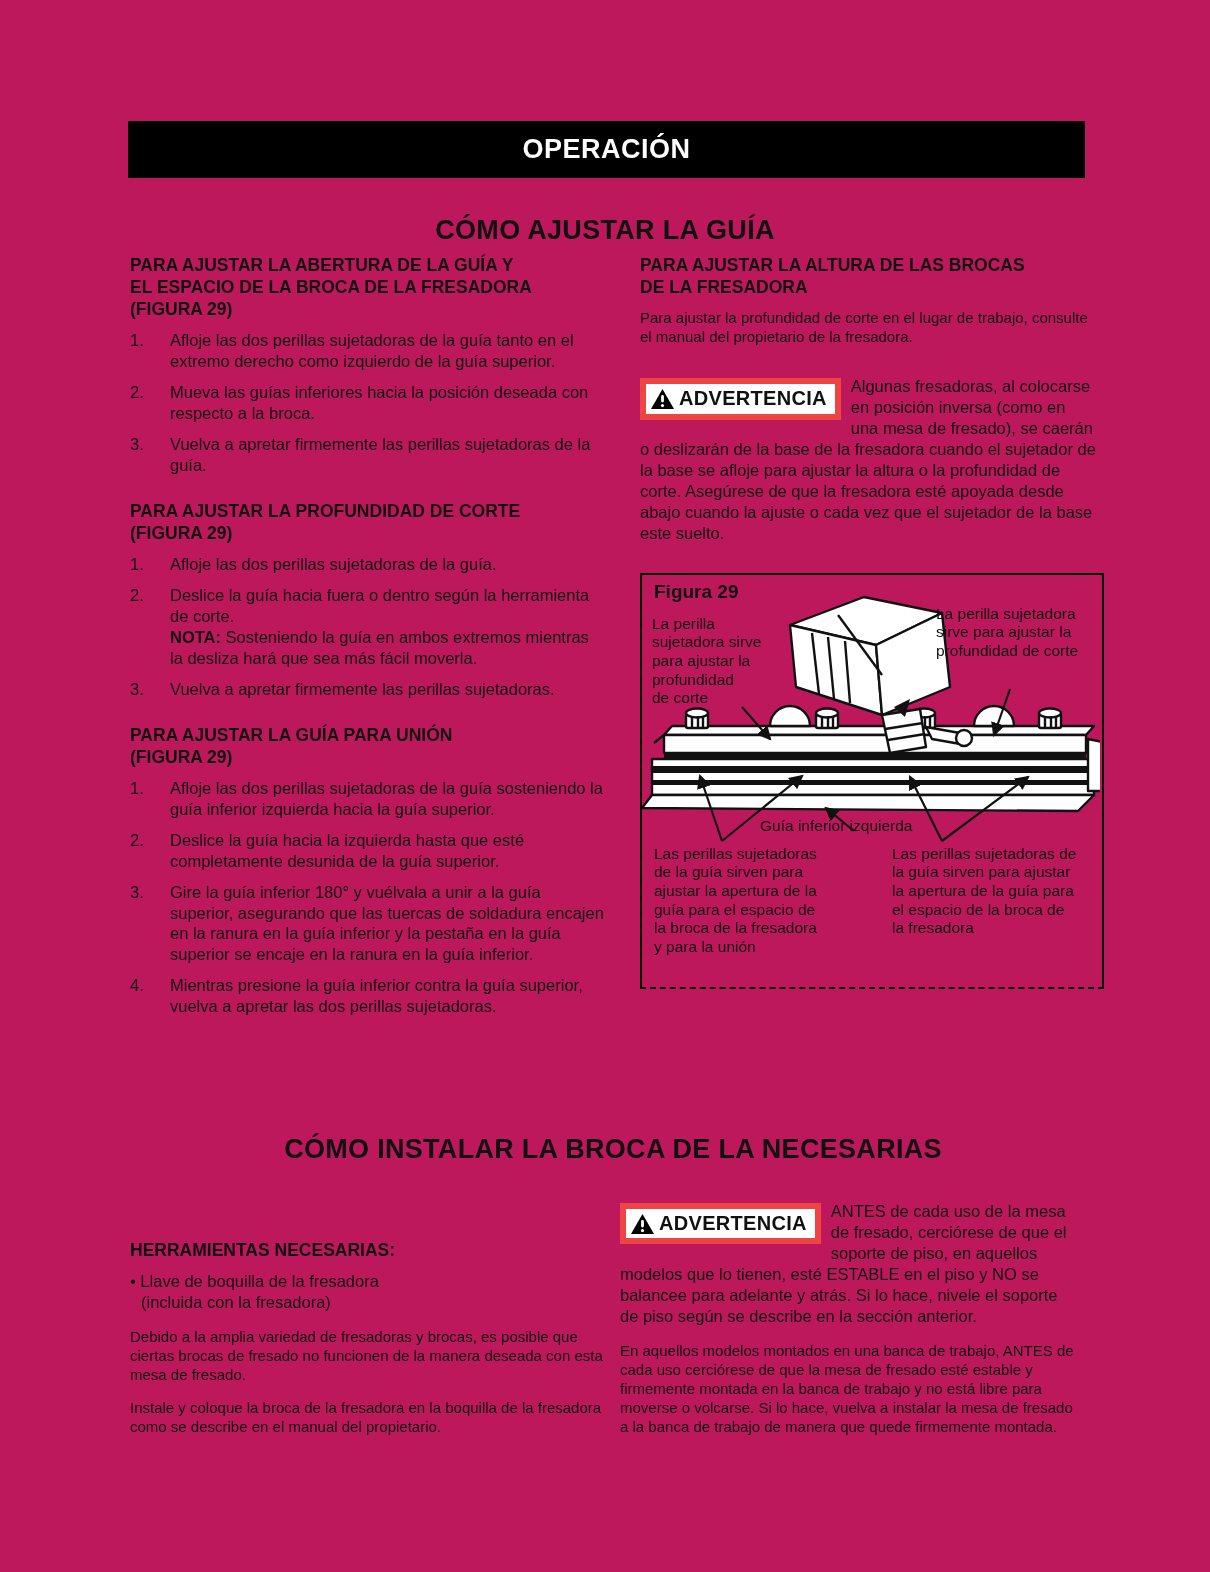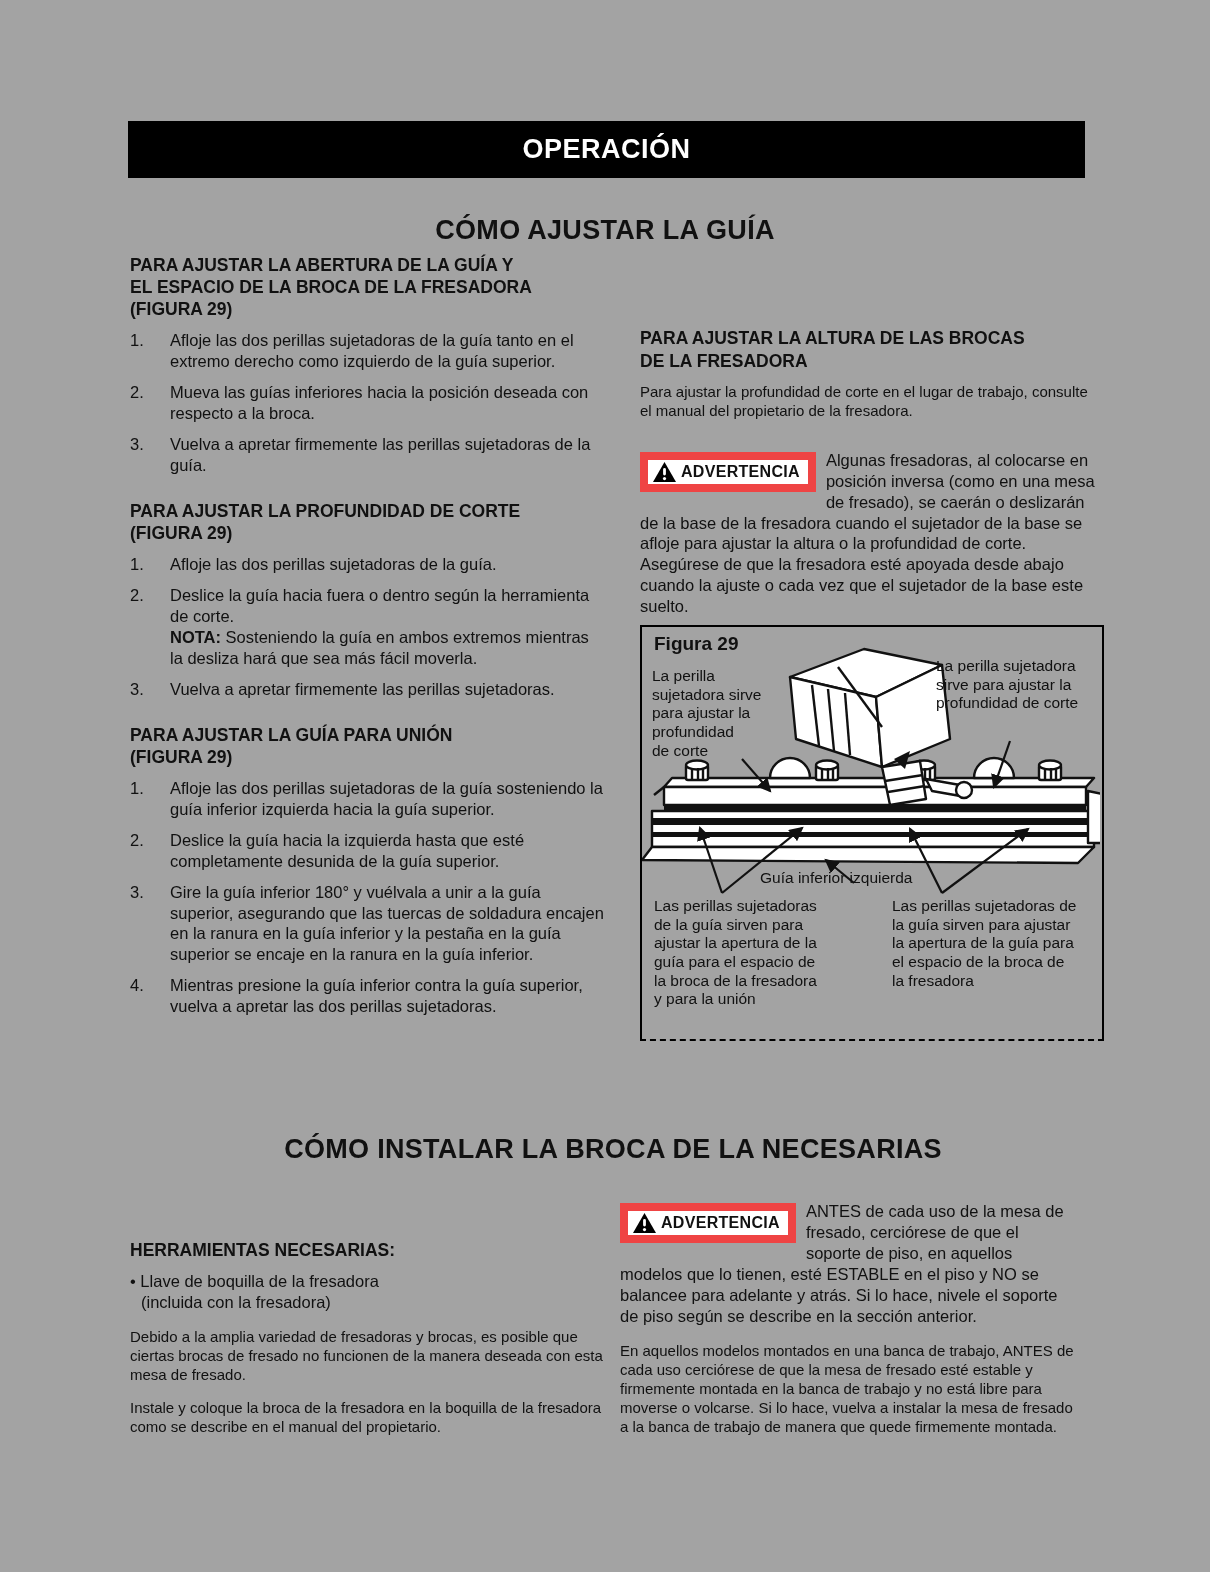--- a/index.html
+++ b/index.html
@@ -1,59 +1,59 @@
 <!DOCTYPE html>
 <html><head>
 <meta charset="utf-8">
 <style>
   html,body { margin:0; padding:0; background:#e8e8e8; }
   .page {
     position:relative; width:1210px; height:1572px; margin:0 auto;
-    background:#a3a3a3; color:#111;
+    background:#be185d; color:#111;
     font-family:"Liberation Sans", sans-serif;
     overflow:hidden;
   }
   .opbar {
     position:absolute; left:128px; top:121px; width:957px; height:57px;
     background:#000; color:#fff;
     display:flex; align-items:center; justify-content:center;
     font-size:27px; font-weight:bold; letter-spacing:0.5px;
   }
   .big-title {
     position:absolute; left:0; width:100%;
     text-align:center; font-size:27px; font-weight:bold; letter-spacing:0.3px;
   }
   #title-guide { top:197px; }
   .cols {
     position:absolute; left:130px; top:254px; width:966px;
-    display:flex; gap:36px; align-items:flex-end;
+    display:flex; gap:36px; align-items:flex-start;
   }
   .colL { width:474px; flex:none; }
   .colR { width:456px; flex:none; }
   .sect {
     font-size:17.5px; font-weight:bold; line-height:1.26;
     white-space:pre-line; margin:0 0 10px 0;
   }
   .olist { margin:0 0 24px 0; }
   .li {
     display:grid; grid-template-columns:40px 1fr;
     font-size:16.5px; line-height:1.27; margin-bottom:10px;
   }
   .body-p { font-size:15px; line-height:1.27; margin:0 0 14px 0; }
   .warn-p { font-size:16.5px; line-height:1.27; margin:0; }
   .warn-wrap { margin-top:30px; }
   .badge {
     float:left; display:inline-flex; align-items:center; gap:5px;
-    border:8px solid #ef4444; padding:2px 8px 2px 5px;
-    font-weight:bold; font-size:16px; letter-spacing:0.3px;
+    border:6px solid #ef4444; padding:2px 8px 2px 5px;
+    font-weight:bold; font-size:20px; letter-spacing:0.3px;
     margin:2px 10px 2px 0; background:#fff;
   }
   .badge svg { display:block; }
   .figbox {
-    position:relative; margin-top:8px;
+    position:relative; margin-top:29px;
     width:464px; height:416px; box-sizing:border-box;
     border:2.5px solid #000; border-bottom-style:dashed;
   }
   .figtitle { position:absolute; left:12px; top:6px; font-size:19px; font-weight:bold; }
   .figlabel {
     position:absolute; font-size:15.5px; line-height:1.2;
     white-space:pre-line;
   }
   #fig-label-tl { left:10px;  top:40px;  font-weight:normal; }
   #fig-label-tr { left:294px; top:30px; }

